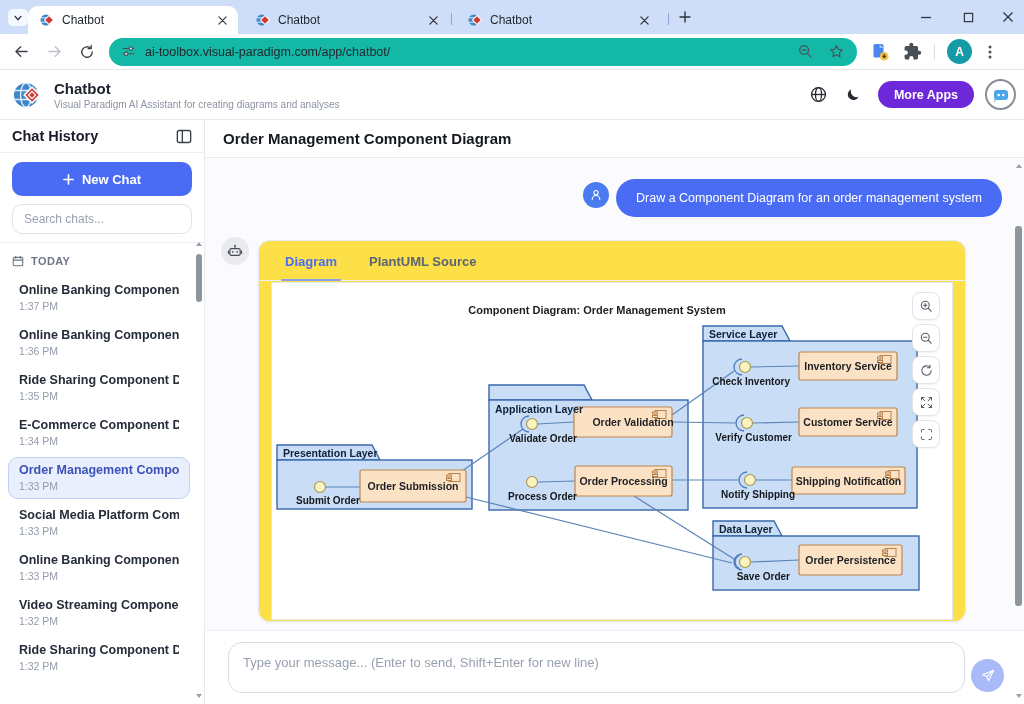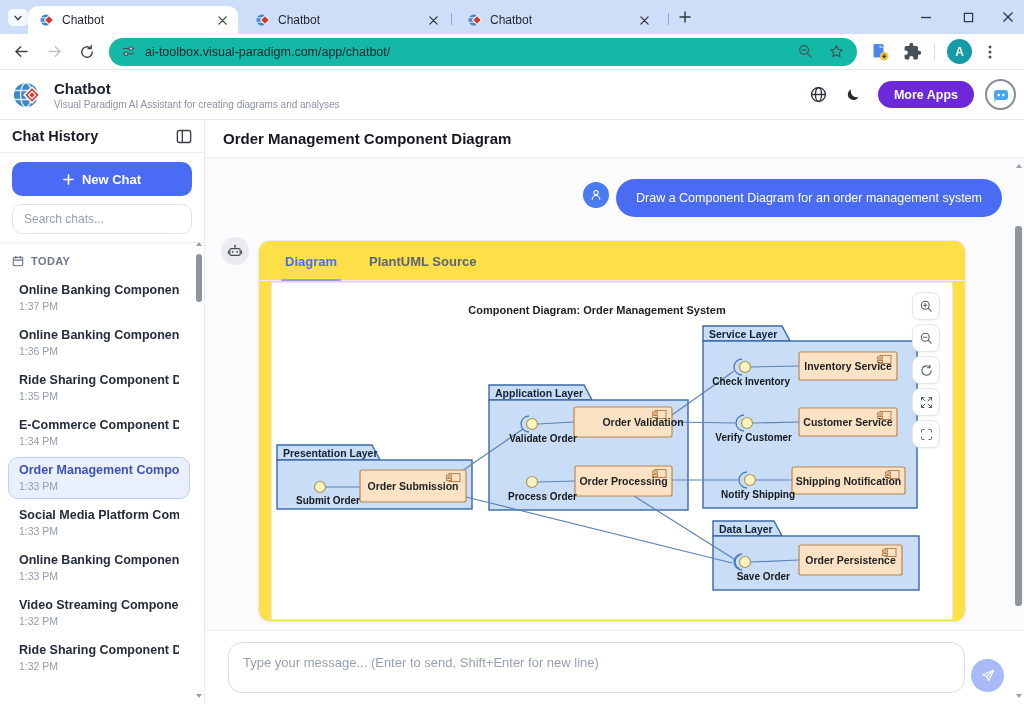--- a/index.html
+++ b/index.html
@@ -467,26 +467,26 @@
               <circle cx="260" cy="199" r="5.5"></circle>
               <circle cx="473" cy="84" r="5.5"></circle>
               <circle cx="475" cy="140" r="5.5"></circle>
               <circle cx="478" cy="197" r="5.5"></circle>
               <circle cx="473" cy="279" r="5.5"></circle>
             </g>
           </svg>
 
           <div class="dgl dg-title">Component Diagram: Order Management System</div>
           <div class="dgl pkg-lab" style="left:11px;top:164px">Presentation Layer</div>
-          <div class="dgl pkg-lab" style="left:223px;top:104px">Application Layer</div>
+          <div class="dgl pkg-lab" style="left:223px;top:120px">Application Layer</div>
           <div class="dgl pkg-lab" style="left:437px;top:45px">Service Layer</div>
           <div class="dgl pkg-lab" style="left:447px;top:240px">Data Layer</div>
 
           <div class="dgl cmp-lab" style="left:88px;top:187px;width:106px;height:32px">Order Submission</div>
-          <div class="dgl cmp-lab" style="left:318px;top:124px;width:106px;height:30px">Order Validation</div>
+          <div class="dgl cmp-lab" style="left:308px;top:124px;width:106px;height:30px">Order Validation</div>
           <div class="dgl cmp-lab" style="left:303px;top:183px;width:97px;height:30px">Order Processing</div>
           <div class="dgl cmp-lab" style="left:527px;top:69px;width:98px;height:28px">Inventory Service</div>
           <div class="dgl cmp-lab" style="left:527px;top:125px;width:98px;height:28px">Customer Service</div>
           <div class="dgl cmp-lab" style="left:520px;top:184px;width:113px;height:27px">Shipping Notification</div>
           <div class="dgl cmp-lab" style="left:527px;top:262px;width:103px;height:30px">Order Persistence</div>
 
           <div class="dgl port-lab" style="left:8px;top:212px;width:80px">Submit Order</div>
           <div class="dgl port-lab" style="left:215px;top:150px;width:90px">Validate Order</div>
           <div class="dgl port-lab" style="left:215px;top:208px;width:90px">Process Order</div>
           <div class="dgl port-lab" style="left:428px;top:93px;width:90px">Check Inventory</div>

